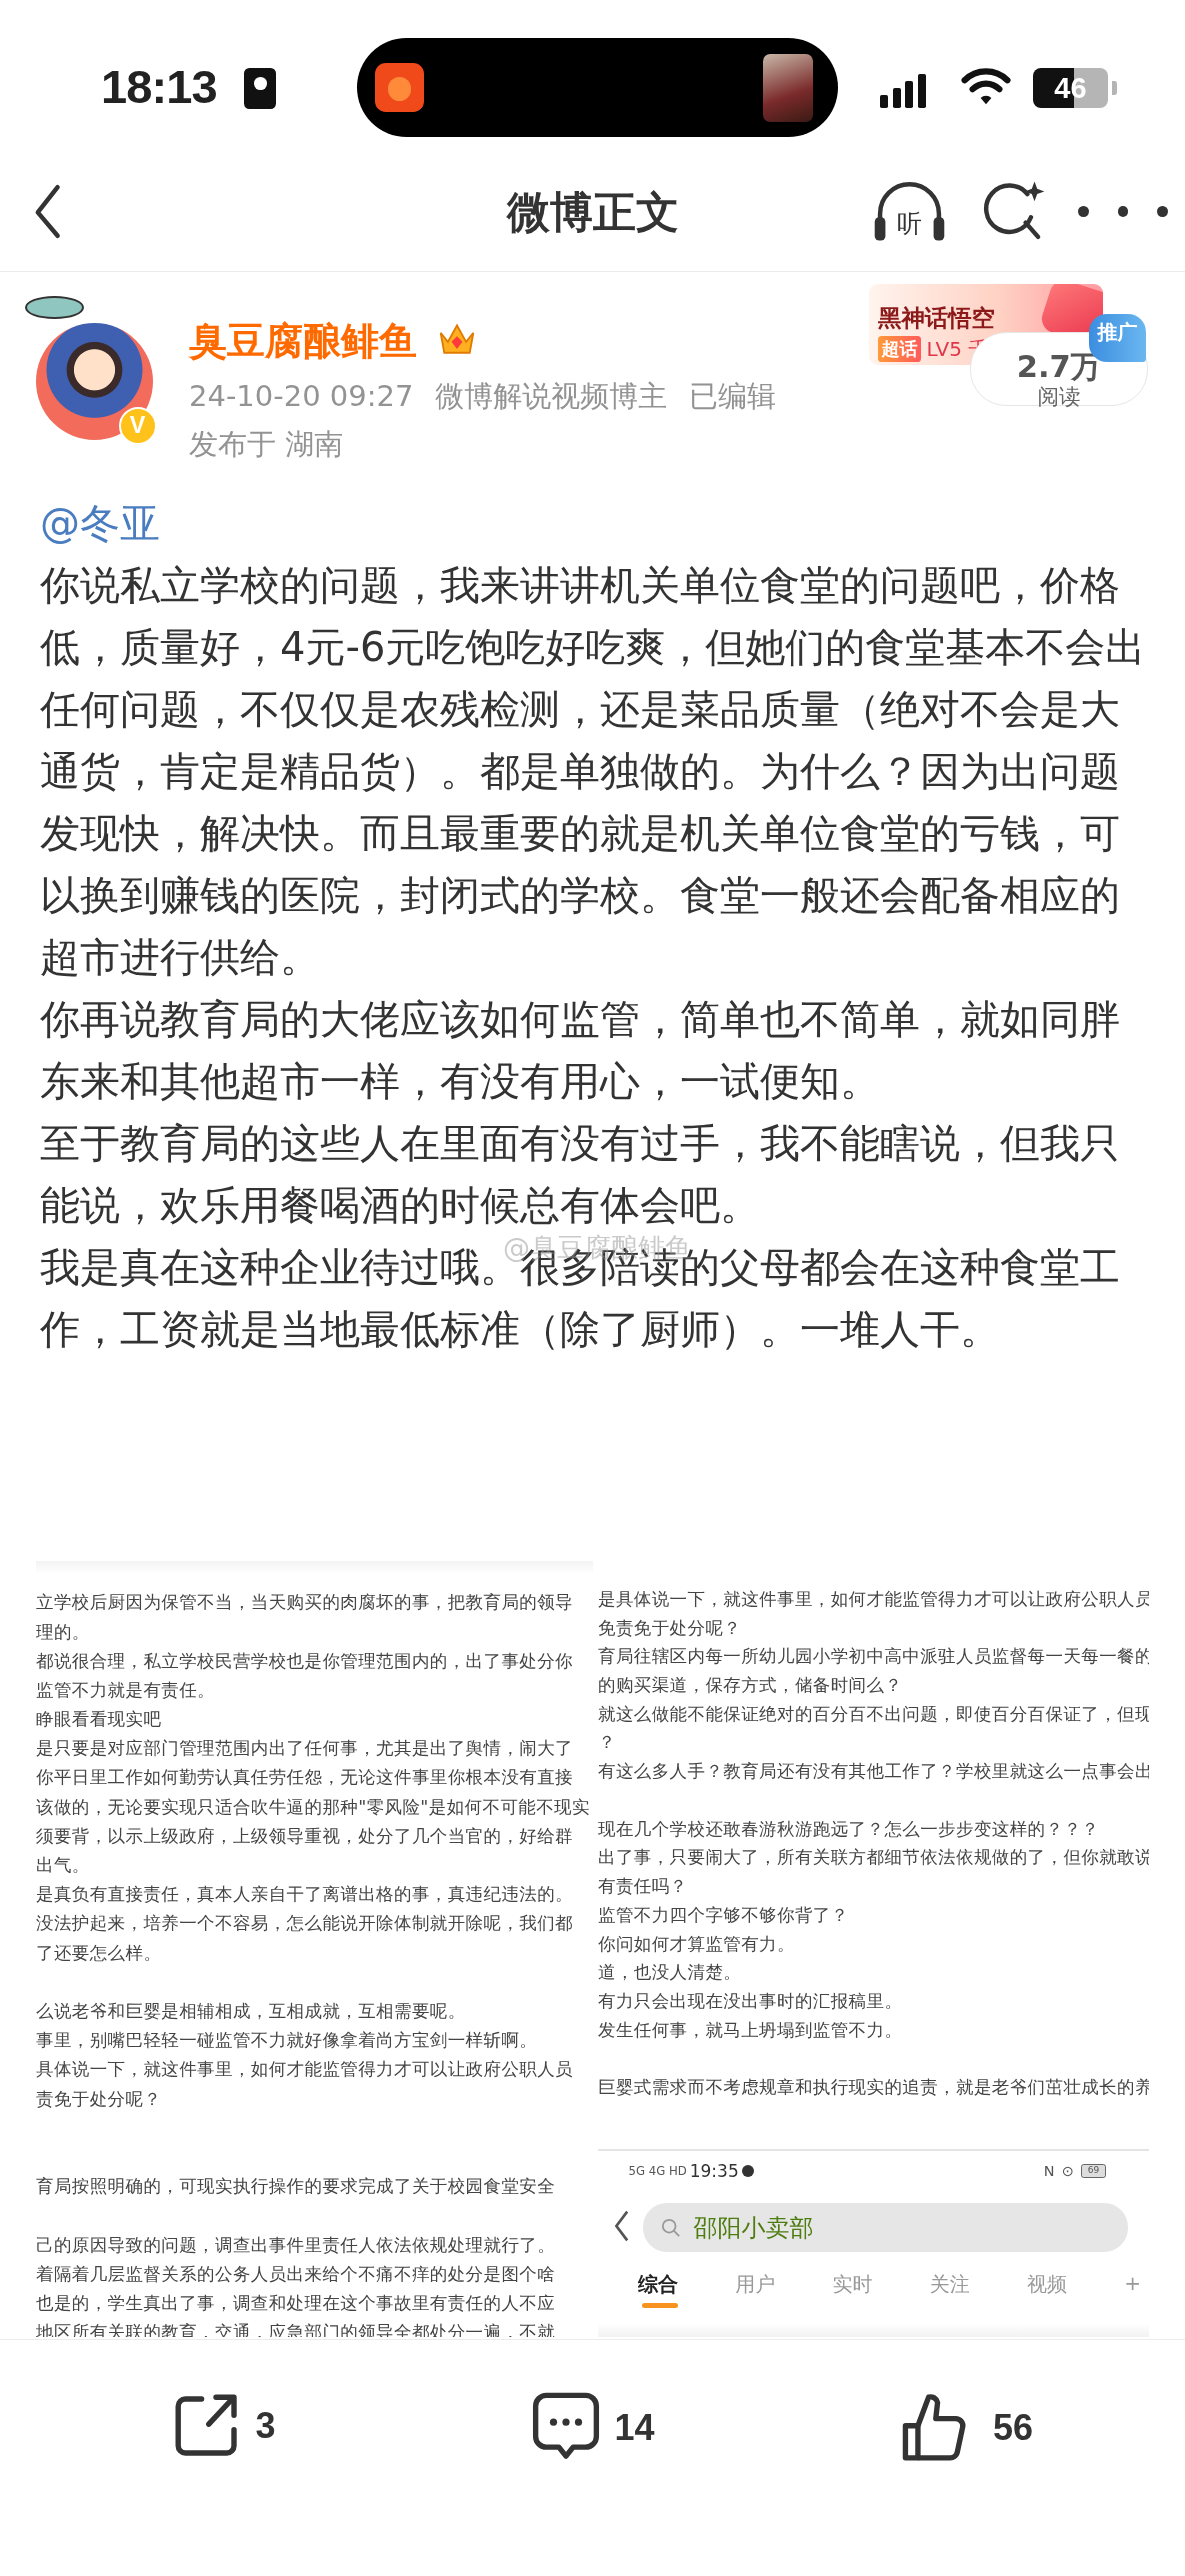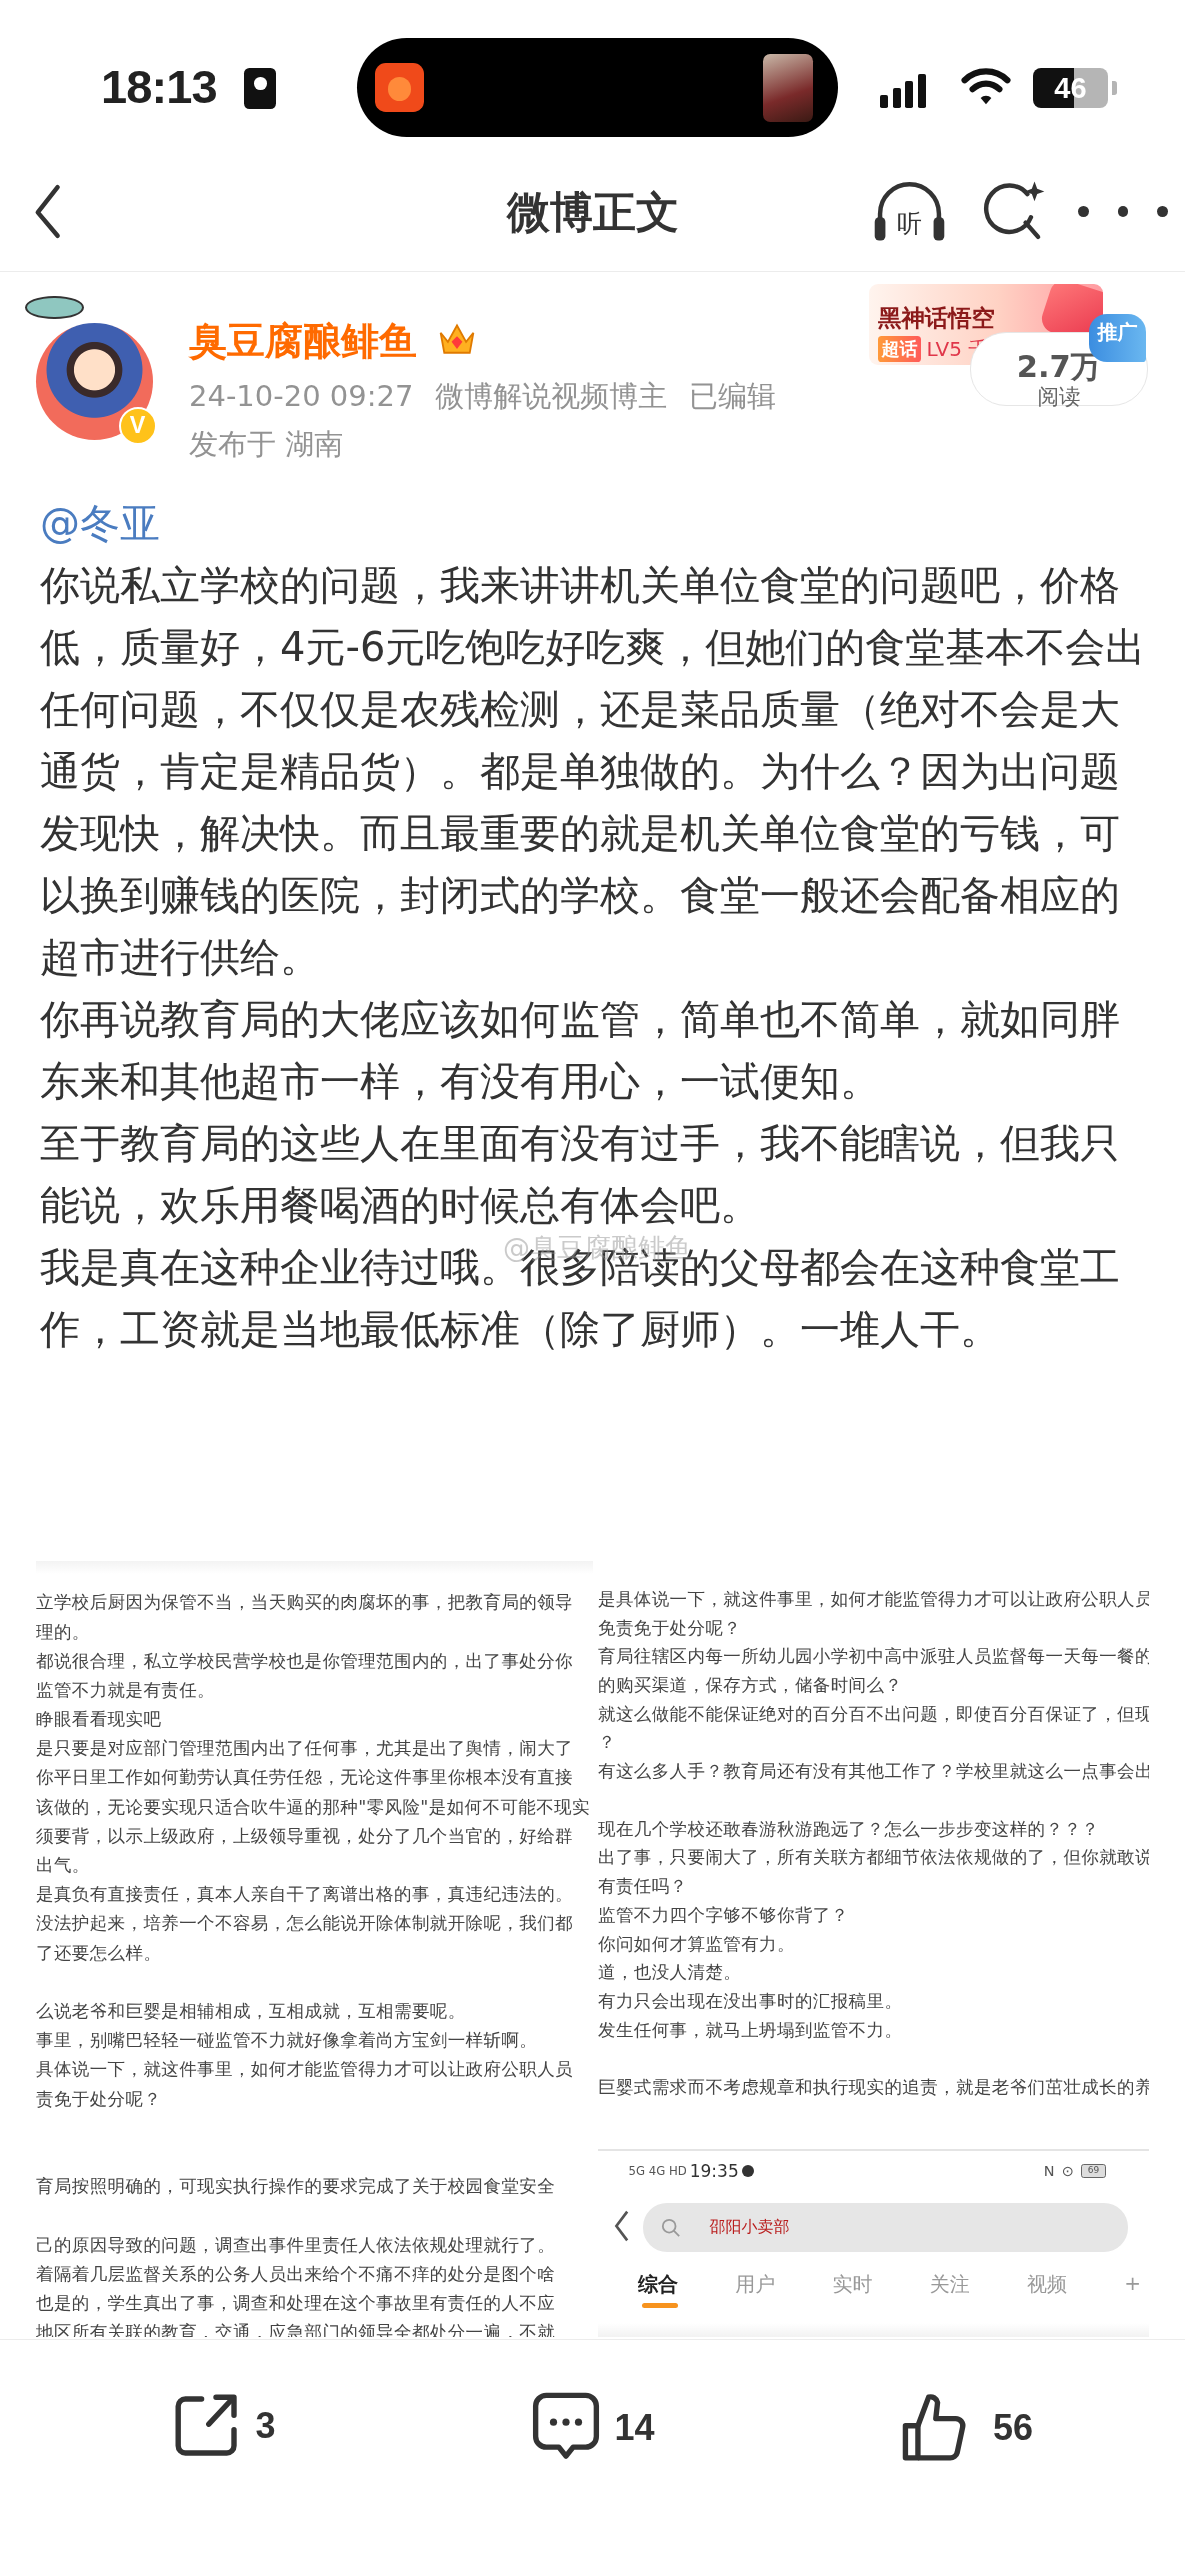--- a/index.html
+++ b/index.html
@@ -65,21 +65,21 @@
   .img-text { position: absolute; left: 0; font-size: 17.5px; color: #444; line-height: 36px; white-space: nowrap; letter-spacing: 0.4px; }
   .img-line-fade { position: absolute; left: 0; right: 0; top: 0; height: 12.6px; background: linear-gradient(#f3f3f3, #fff); }
   .inner-shot { position: absolute; left: 0; top: 550px; width: 551px; height: 226px; }
   .inner-divider { position: absolute; left: 0; top: 38px; width: 551px; height: 1.8px; background: #e4e4e4; }
   .inner-status { position: absolute; left: 30.5px; top: 50px; font-size: 17px; color: #333; display: flex; align-items: center; gap: 3px; }
   .inner-status .dot { width: 12.6px; height: 12.6px; border-radius: 50%; background: #333; }
   .inner-status-right { position: absolute; right: 43px; top: 52px; display: flex; gap: 7.2px; align-items: center; font-size: 14.4px; color: #555; }
   .inner-batt { width: 25px; height: 14.4px; border: 1.8px solid #666; border-radius: 2.7px; font-size: 9px; text-align: center; line-height: 10.8px; background: #ddd; }
   .inner-back { position: absolute; left: 12.6px; top: 97px; width: 21.6px; height: 36px; }
   .inner-search { position: absolute; left: 45px; top: 92px; width: 485px; height: 49px; border-radius: 24px; background: #e6e6e6; display: flex; align-items: center; padding-left: 18px; gap: 12.6px; }
-  .inner-search-text { font-size: 16px; color: #b91c1c; margin-left: 16px; }
+  .inner-search-text { font-size: 24px; color: #4d7c0f; }
   .inner-tabs { position: absolute; left: 40px; top: 160px; width: 503px; display: flex; justify-content: space-between; font-size: 20px; color: #999; }
   .inner-tabs .active { color: #222; font-weight: 700; position: relative; }
   .inner-tabs .active::after { content: ""; position: absolute; left: 3.6px; top: 32px; width: 36px; height: 5.4px; background: #f7931e; border-radius: 2.7px; }
   .inner-gray { position: absolute; left: 0; top: 212px; width: 551px; height: 18px; background: linear-gradient(#fff, #eee); }
 
   
   .action-bar { position: absolute; left: 0; top: 2339px; width: 1186px; height: 237px; background: #fff; border-top: 1.8px solid #ececec; }
   .action { position: absolute; top: 50px; display: flex; align-items: center; gap: 12.6px; }
   .action-count { font-size: 36px; font-weight: 700; color: #333; font-family: "Liberation Sans", sans-serif; }
   .action.share { left: 171px; }

